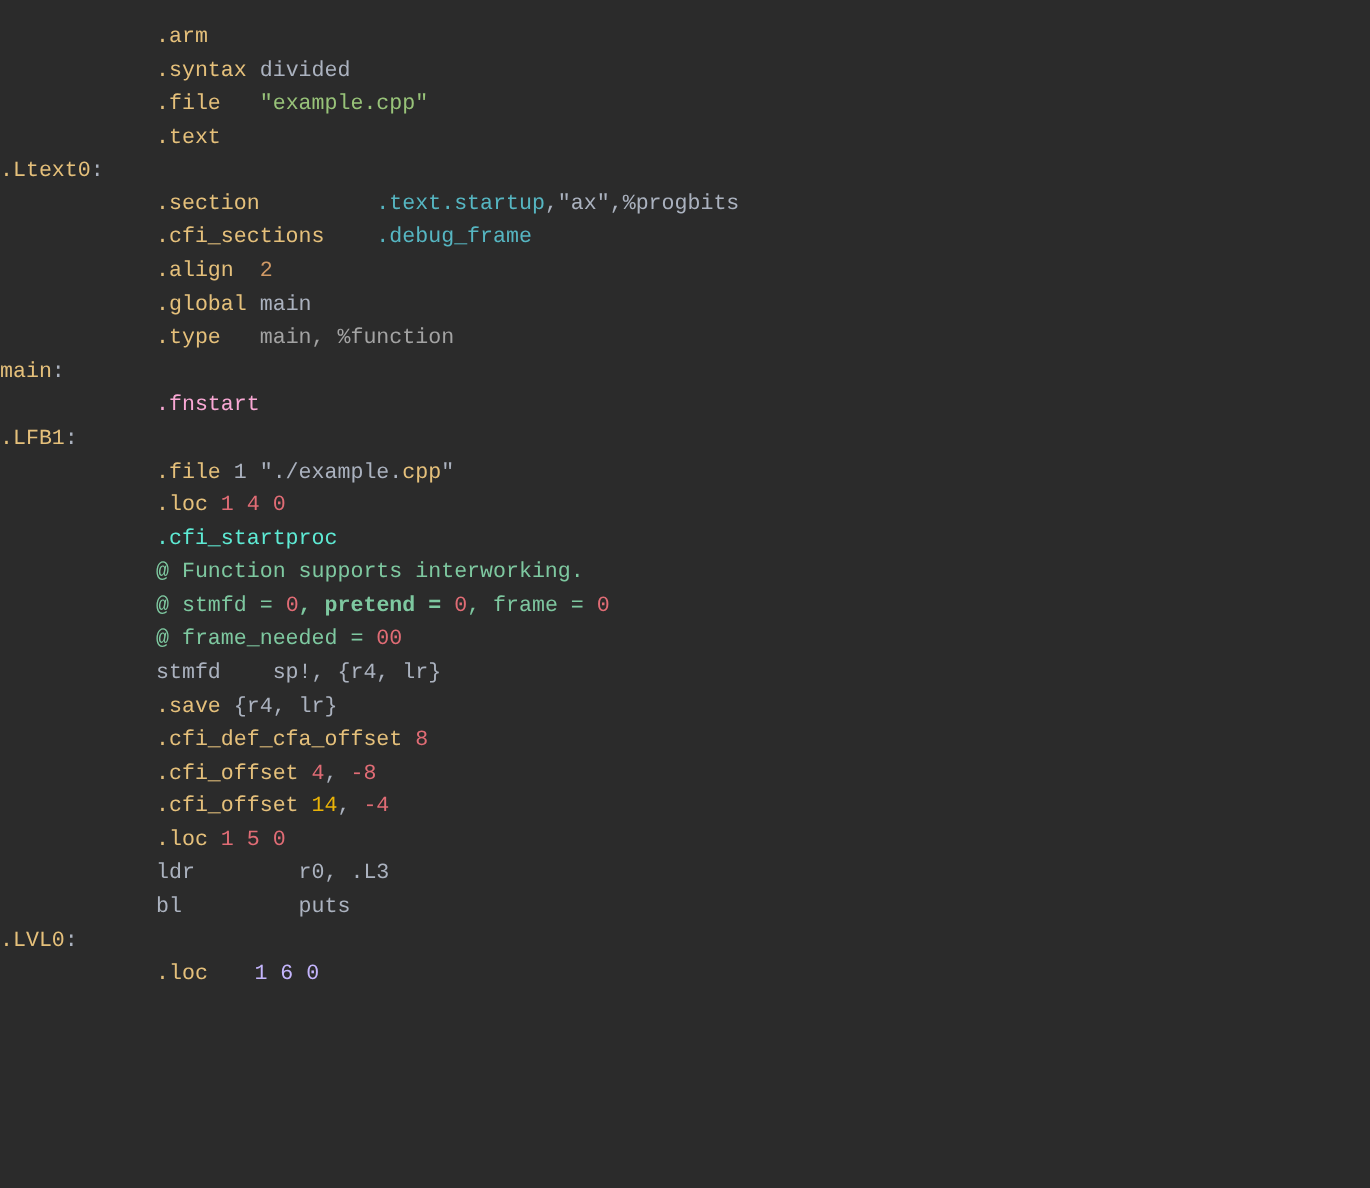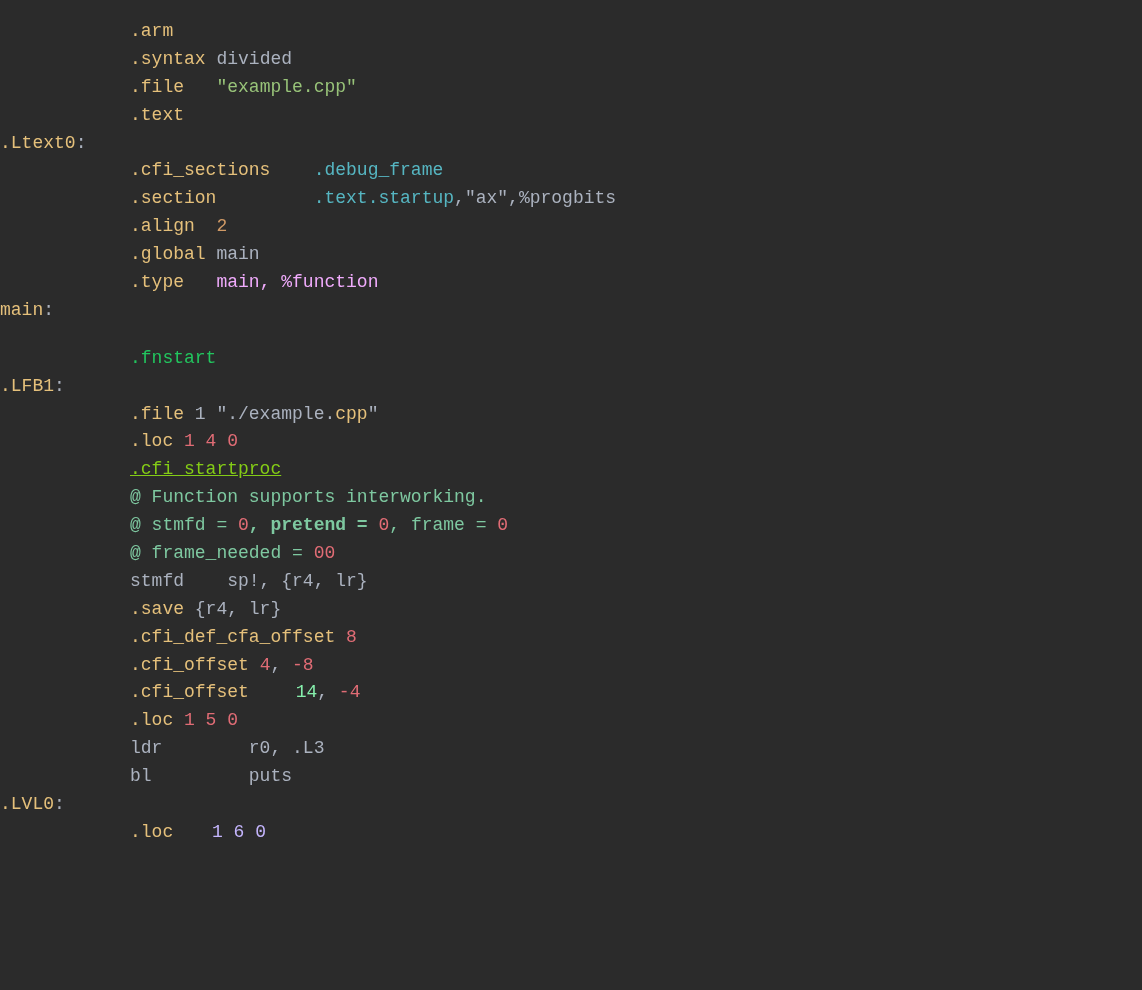--- a/index.html
+++ b/index.html
@@ -37,41 +37,41 @@
   </style>
 </head>
 <body>
 
 <div class="code-view">
 <div class="line"><span class="indent"></span><span style="color: rgb(229, 192, 123);">.arm</span></div>
     <div class="line"><span class="indent"></span><span style="color: rgb(229, 192, 123); text-align: center;">.syntax </span><span style="color: rgb(171, 178, 191);">divided</span></div>
     <div class="line"><span class="indent"></span><span style="color: rgb(229, 192, 123);">.file   </span><span style="color: rgb(152, 195, 121);">"example.cpp"</span></div>
     <div class="line"><span class="indent"></span><span style="color: rgb(229, 192, 123);">.text</span></div>
     <div class="line"><span style="color: rgb(229, 192, 123);">.Ltext0</span><span style="color: rgb(171, 178, 191);">:</span></div>
+    <div class="line"><span class="indent"></span><span style="color: rgb(229, 192, 123);">.section         </span><span style="color: rgb(86, 182, 194);">.text.startup</span><span style="color: rgb(171, 178, 191);">,"ax",%progbits</span></div>
     <div class="line"><span class="indent"></span><span style="color: rgb(229, 192, 123);">.cfi_sections    </span><span style="color: rgb(86, 182, 194);">.debug_frame</span></div>
-    <div class="line"><span class="indent"></span><span style="color: rgb(229, 192, 123);">.section         </span><span style="color: rgb(86, 182, 194);">.text.startup</span><span style="color: rgb(171, 178, 191);">,"ax",%progbits</span></div>
     <div class="line"><span class="indent"></span><span style="color: rgb(229, 192, 123); text-align: right;">.align  </span><span style="color: rgb(209, 154, 102);">2</span></div>
     <div class="line"><span class="indent"></span><span style="color: rgb(229, 192, 123);">.global </span><span style="color: rgb(171, 178, 191);">main</span></div>
-    <div class="line"><span class="indent"></span><span style="color: rgb(229, 192, 123);">.type   </span><span style="color: #f0abfc;">main, %function</span></div>
+    <div class="line"><span class="indent"></span><span style="color: rgb(229, 192, 123);">.type   </span><span style="color: #a3a3a3;">main, %function</span></div>
     <div class="line"><span style="color: rgb(229, 192, 123);">main</span><span style="color: rgb(171, 178, 191);">:</span></div>
     <div class="line"><span class="indent"></span></div>
-    <div class="line"><span class="indent"></span><span style="color: #22c55e; margin-top: 20px;">.fnstart</span></div>
+    <div class="line"><span class="indent"></span><span style="color: #f9a8d4;">.fnstart</span></div>
     <div class="line"><span class="indent"></span></div>
     <div class="line"><span style="color: rgb(229, 192, 123);">.LFB1</span><span style="color: rgb(171, 178, 191);">:</span></div>
     <div class="line"><span class="indent"></span></div>
     <div class="line"><span class="indent"></span><span style="color: rgb(229, 192, 123);">.file </span><span style="color: rgb(171, 178, 191);">1 "./example.</span><span style="color: rgb(229, 192, 123);">cpp</span><span style="color: rgb(171, 178, 191);">"</span></div>
     <div class="line"><span class="indent"></span><span style="color: rgb(229, 192, 123);">.loc </span><span style="color: rgb(224, 108, 117);">1 4 0</span></div>
-    <div class="line"><span class="indent"></span><span style="color: #84cc16; text-decoration: underline;">.cfi_startproc</span></div>
+    <div class="line"><span class="indent"></span><span style="color: #5eead4;">.cfi_startproc</span></div>
     <div class="line"><span class="indent"></span><span style="color: rgb(126, 200, 160);">@ Function supports interworking.</span></div>
     <div class="line"><span class="indent"></span><span style="color: rgb(126, 200, 160);">@ stmfd = </span><span style="color: rgb(224, 108, 117);">0</span><span style="color: rgb(126, 200, 160); font-weight: bold;">, pretend = </span><span style="color: rgb(224, 108, 117);">0</span><span style="color: rgb(126, 200, 160);">, frame = </span><span style="color: rgb(224, 108, 117);">0</span></div>
     <div class="line"><span class="indent"></span><span style="color: rgb(126, 200, 160);">@ frame_needed = </span><span style="color: rgb(224, 108, 117);">0</span><span style="color: rgb(224, 108, 117);">0</span></div>
     <div class="line"><span class="indent"></span><span style="color: rgb(171, 178, 191);">stmfd    sp!, {r4, lr}</span></div>
     <div class="line"><span class="indent"></span><span style="color: rgb(229, 192, 123);">.save </span><span style="color: rgb(171, 178, 191);">{r4, lr}</span></div>
     <div class="line"><span class="indent"></span><span style="color: rgb(229, 192, 123);">.cfi_def_cfa_offset </span><span style="color: rgb(224, 108, 117);">8</span></div>
     <div class="line"><span class="indent"></span><span style="color: rgb(229, 192, 123);">.cfi_offset </span><span style="color: rgb(224, 108, 117);">4</span><span style="color: rgb(171, 178, 191);">, </span><span style="color: rgb(224, 108, 117);">-8</span></div>
-    <div class="line"><span class="indent"></span><span style="color: rgb(229, 192, 123);">.cfi_offset </span><span style="color: #86efac; margin-left: 36px;">14</span><span style="color: rgb(171, 178, 191);">, </span><span style="color: rgb(224, 108, 117);">-4</span></div>
+    <div class="line"><span class="indent"></span><span style="color: rgb(229, 192, 123);">.cfi_offset </span><span style="color: #eab308;">14</span><span style="color: rgb(171, 178, 191);">, </span><span style="color: rgb(224, 108, 117);">-4</span></div>
     <div class="line"><span class="indent"></span><span style="color: rgb(229, 192, 123);">.loc </span><span style="color: rgb(224, 108, 117);">1 5 0</span></div>
     <div class="line"><span class="indent"></span><span style="color: rgb(171, 178, 191);">ldr        r0, .L3</span></div>
     <div class="line"><span class="indent"></span><span style="color: rgb(171, 178, 191);">bl         puts</span></div>
     <div class="line"><span style="color: rgb(229, 192, 123);">.LVL0</span><span style="color: rgb(171, 178, 191);">:</span></div>
     <div class="line"><span class="indent"></span></div>
     <div class="line"><span class="indent"></span><span style="color: rgb(229, 192, 123);">.loc </span><span style="color: #c4b5fd; margin-left: 28px;">1 6 0</span></div>
   </div>
 
 </body></html>

